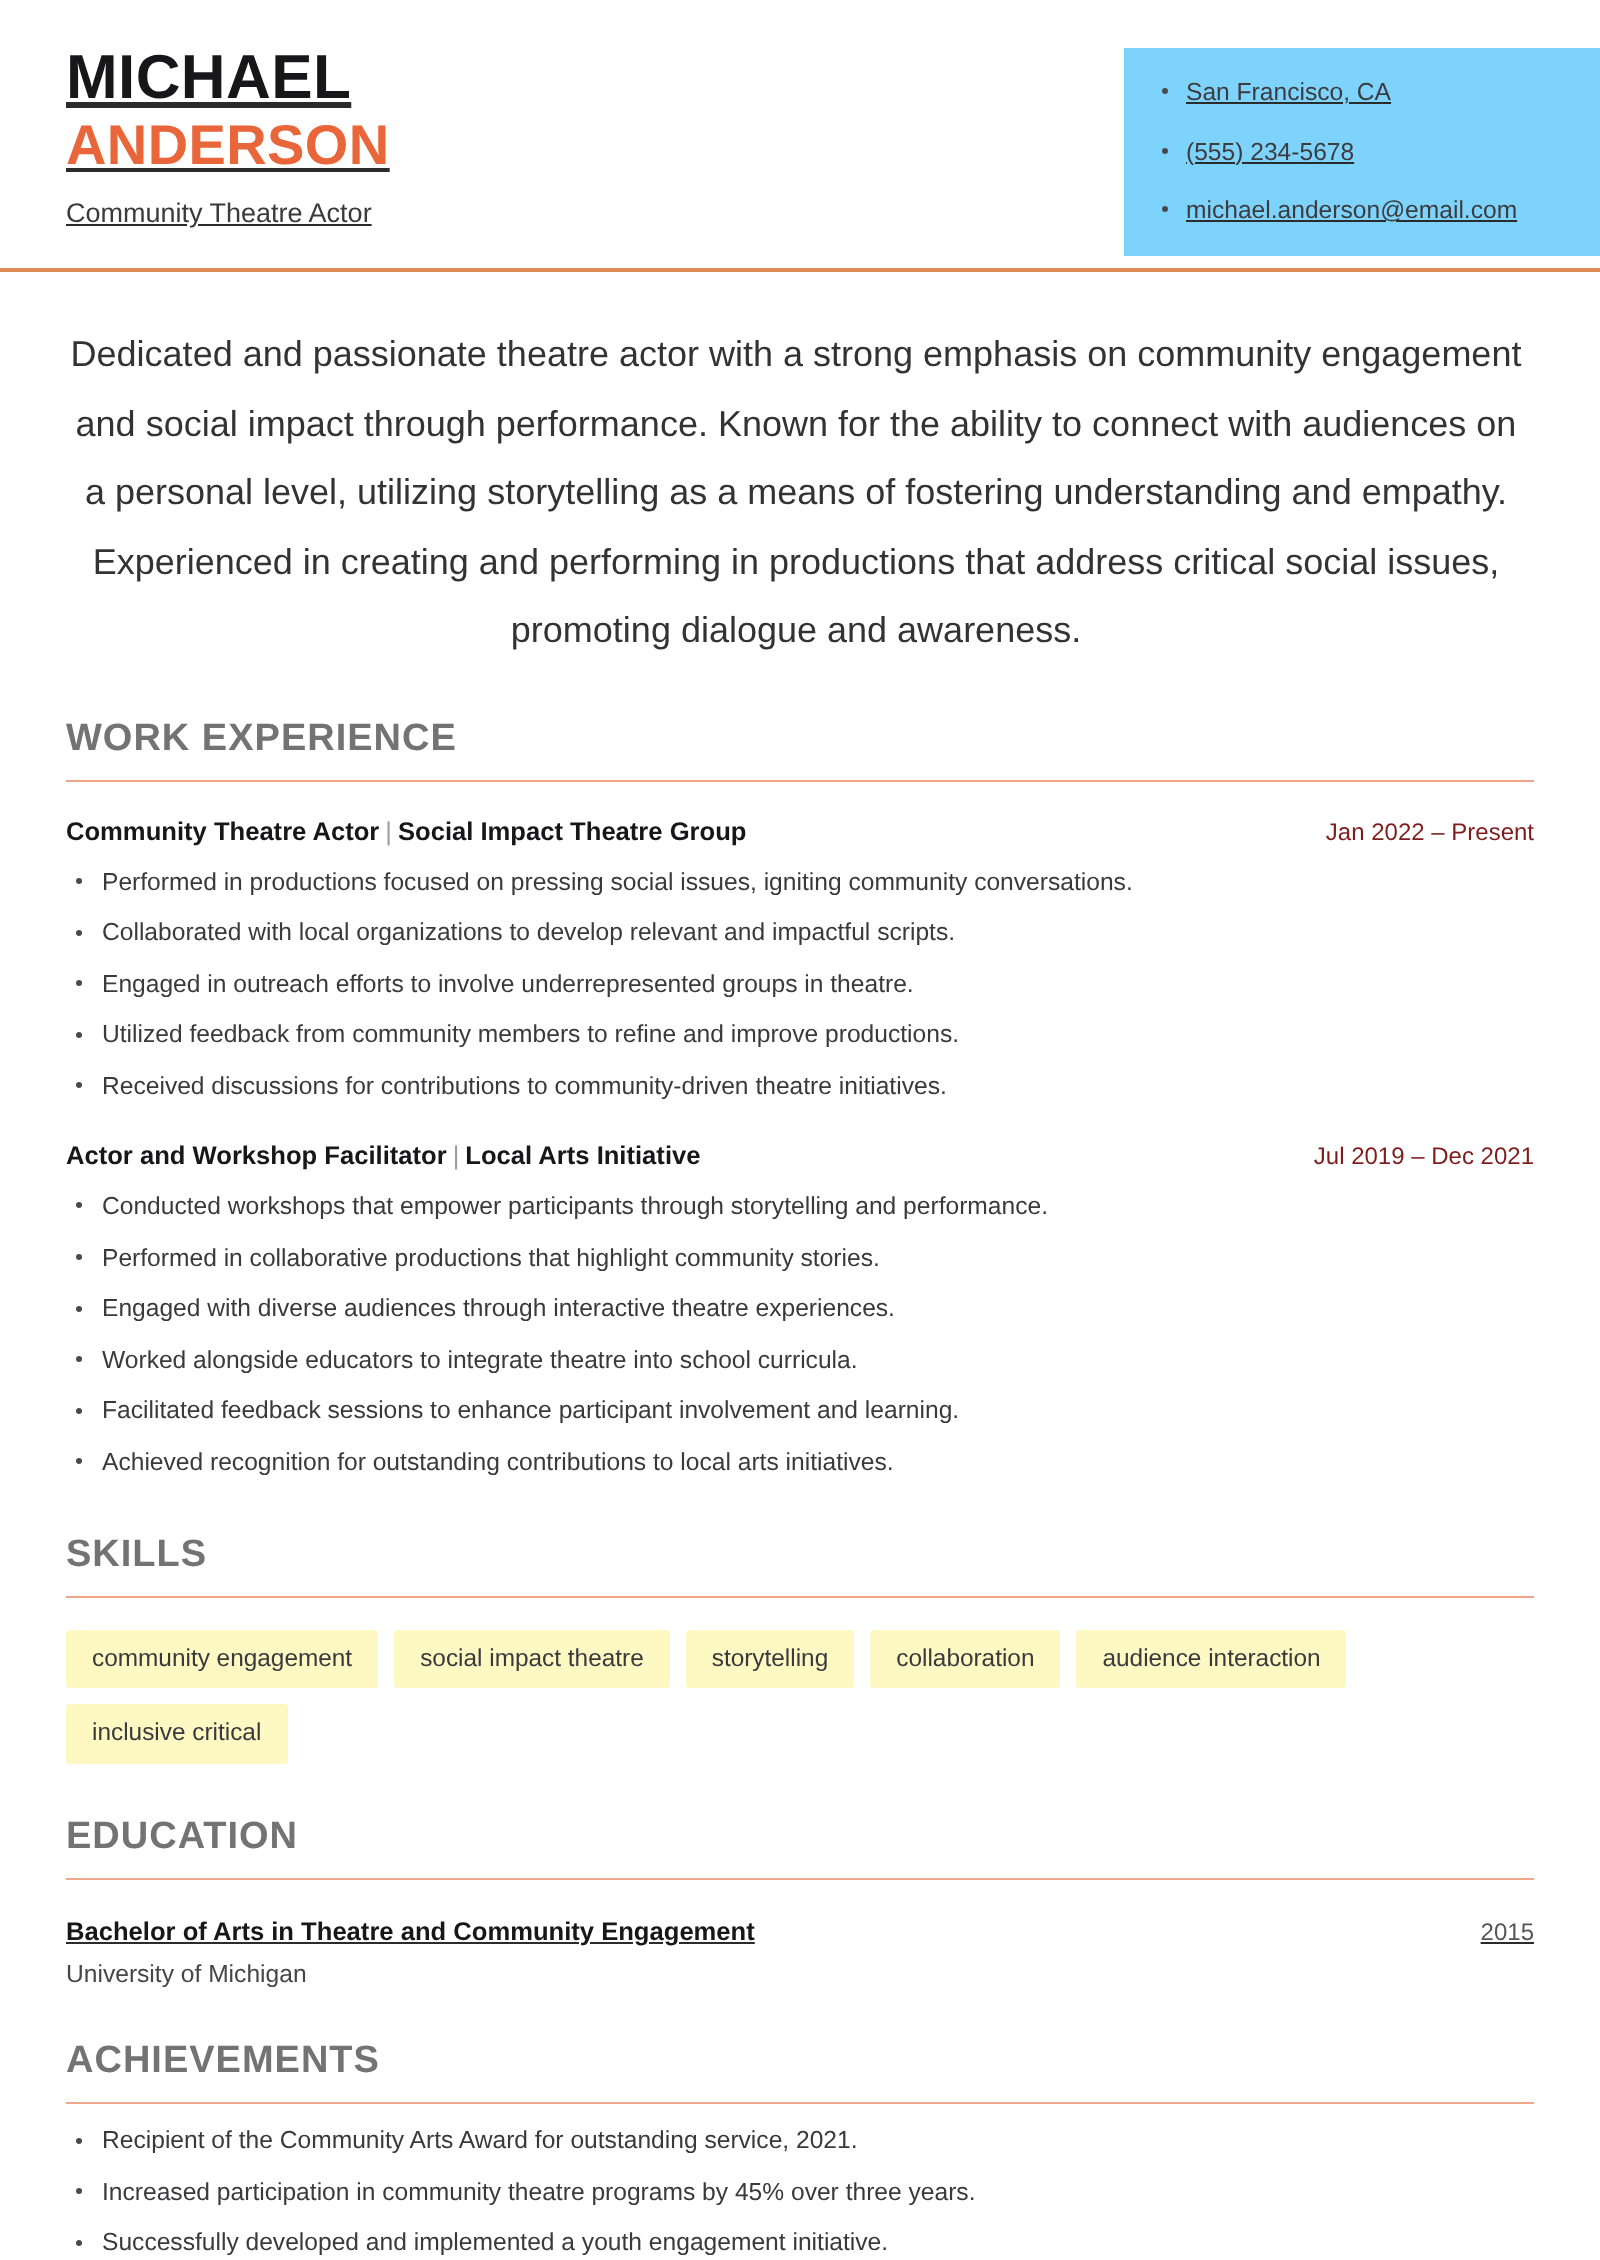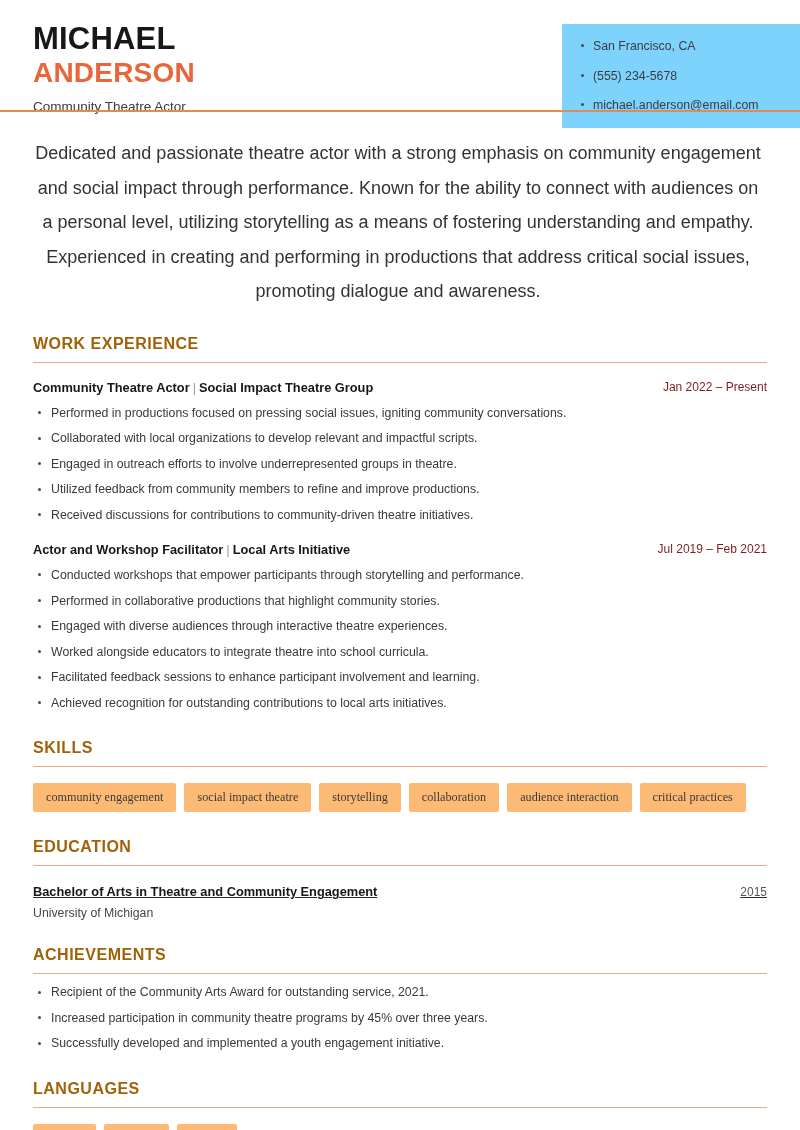--- a/index.html
+++ b/index.html
@@ -16,22 +16,23 @@
     position: relative;
     overflow: hidden;
   }
 
   
   .header {
     display: flex;
     align-items: flex-start;
     justify-content: space-between;
     padding: 0;
-    height: 112px;
+    height: 136px;
     position: relative;
+    text-decoration: underline;
   }
   .header-left {
     padding: 22px 0 0 33px;
   }
   .name-line-1 {
     font-size: 31px;
     font-weight: bold;
     letter-spacing: 0.2px;
     color: #17171a;
     line-height: 1.12;
@@ -99,36 +100,36 @@
     font-size: 18px;
     line-height: 1.92;
     color: #333336;
     margin: 24px 0 0 0;
     padding-right: 4px;
     text-align: center;
   }
 
   .section { margin-top: 26px; }
   .section-title {
-    font-size: 16px;
-    font-weight: bold;
-    color: #a16207;
+    font-size: 19px;
+    font-weight: bold;
+    color: #737373;
     letter-spacing: 0.5px;
   }
   .section-rule {
     height: 1px;
     background: #efa78c;
     margin-top: 9px;
   }
 
   
   .entry { margin-top: 17px; }
   .entry-head {
     display: flex;
-    align-items: flex-start;
+    align-items: flex-end;
     justify-content: space-between;
   }
   .entry-title {
     font-size: 12.8px;
     font-weight: bold;
     color: #17171a;
   }
   .entry-sep {
     display: inline-block;
     color: #9d9da0;
@@ -167,28 +168,27 @@
   }
 
   
   .pill-row {
     display: flex;
     flex-wrap: wrap;
     gap: 8px;
     margin-top: 16px;
   }
   .pill {
-    background: #fdba74;
+    background: #fef9c3;
     font-size: 12.2px;
     color: #3a3a3d;
     padding: 7px 13px 8px 13px;
     border-radius: 2px;
     white-space: nowrap;
     line-height: 1.2;
-    font-family: Liberation Serif, serif;
   }
 
   
   .edu-entry { margin-top: 18px; }
   .edu-head {
     display: flex;
     align-items: baseline;
     justify-content: space-between;
     text-decoration: underline;
   }
@@ -254,21 +254,21 @@
         <li>Utilized feedback from community members to refine and improve productions.</li>
         <li>Received discussions for contributions to community-driven theatre initiatives.</li>
       </ul>
     </div>
 
     <div class="entry">
       <div class="entry-head">
         <div class="entry-title">
           <span>Actor and Workshop Facilitator</span><span class="entry-sep">|</span><span>Local Arts Initiative</span>
         </div>
-        <div class="entry-date">Jul 2019 – Feb 2021</div>
+        <div class="entry-date">Jul 2019 – Dec 2021</div>
       </div>
       <ul class="bullets">
         <li>Conducted workshops that empower participants through storytelling and performance.</li>
         <li>Performed in collaborative productions that highlight community stories.</li>
         <li>Engaged with diverse audiences through interactive theatre experiences.</li>
         <li>Worked alongside educators to integrate theatre into school curricula.</li>
         <li>Facilitated feedback sessions to enhance participant involvement and learning.</li>
         <li>Achieved recognition for outstanding contributions to local arts initiatives.</li>
       </ul>
     </div>
@@ -276,21 +276,21 @@
 
   <div class="section">
     <div class="section-title">SKILLS</div>
     <div class="section-rule"></div>
     <div class="pill-row">
       <span class="pill">community engagement</span>
       <span class="pill">social impact theatre</span>
       <span class="pill">storytelling</span>
       <span class="pill">collaboration</span>
       <span class="pill">audience interaction</span>
-      <span class="pill">critical practices</span>
+      <span class="pill">inclusive critical</span>
     </div>
   </div>
 
   <div class="section">
     <div class="section-title">EDUCATION</div>
     <div class="section-rule"></div>
     <div class="edu-entry">
       <div class="edu-head">
         <div class="edu-degree">Bachelor of Arts in Theatre and Community Engagement</div>
         <div class="edu-year">2015</div>

